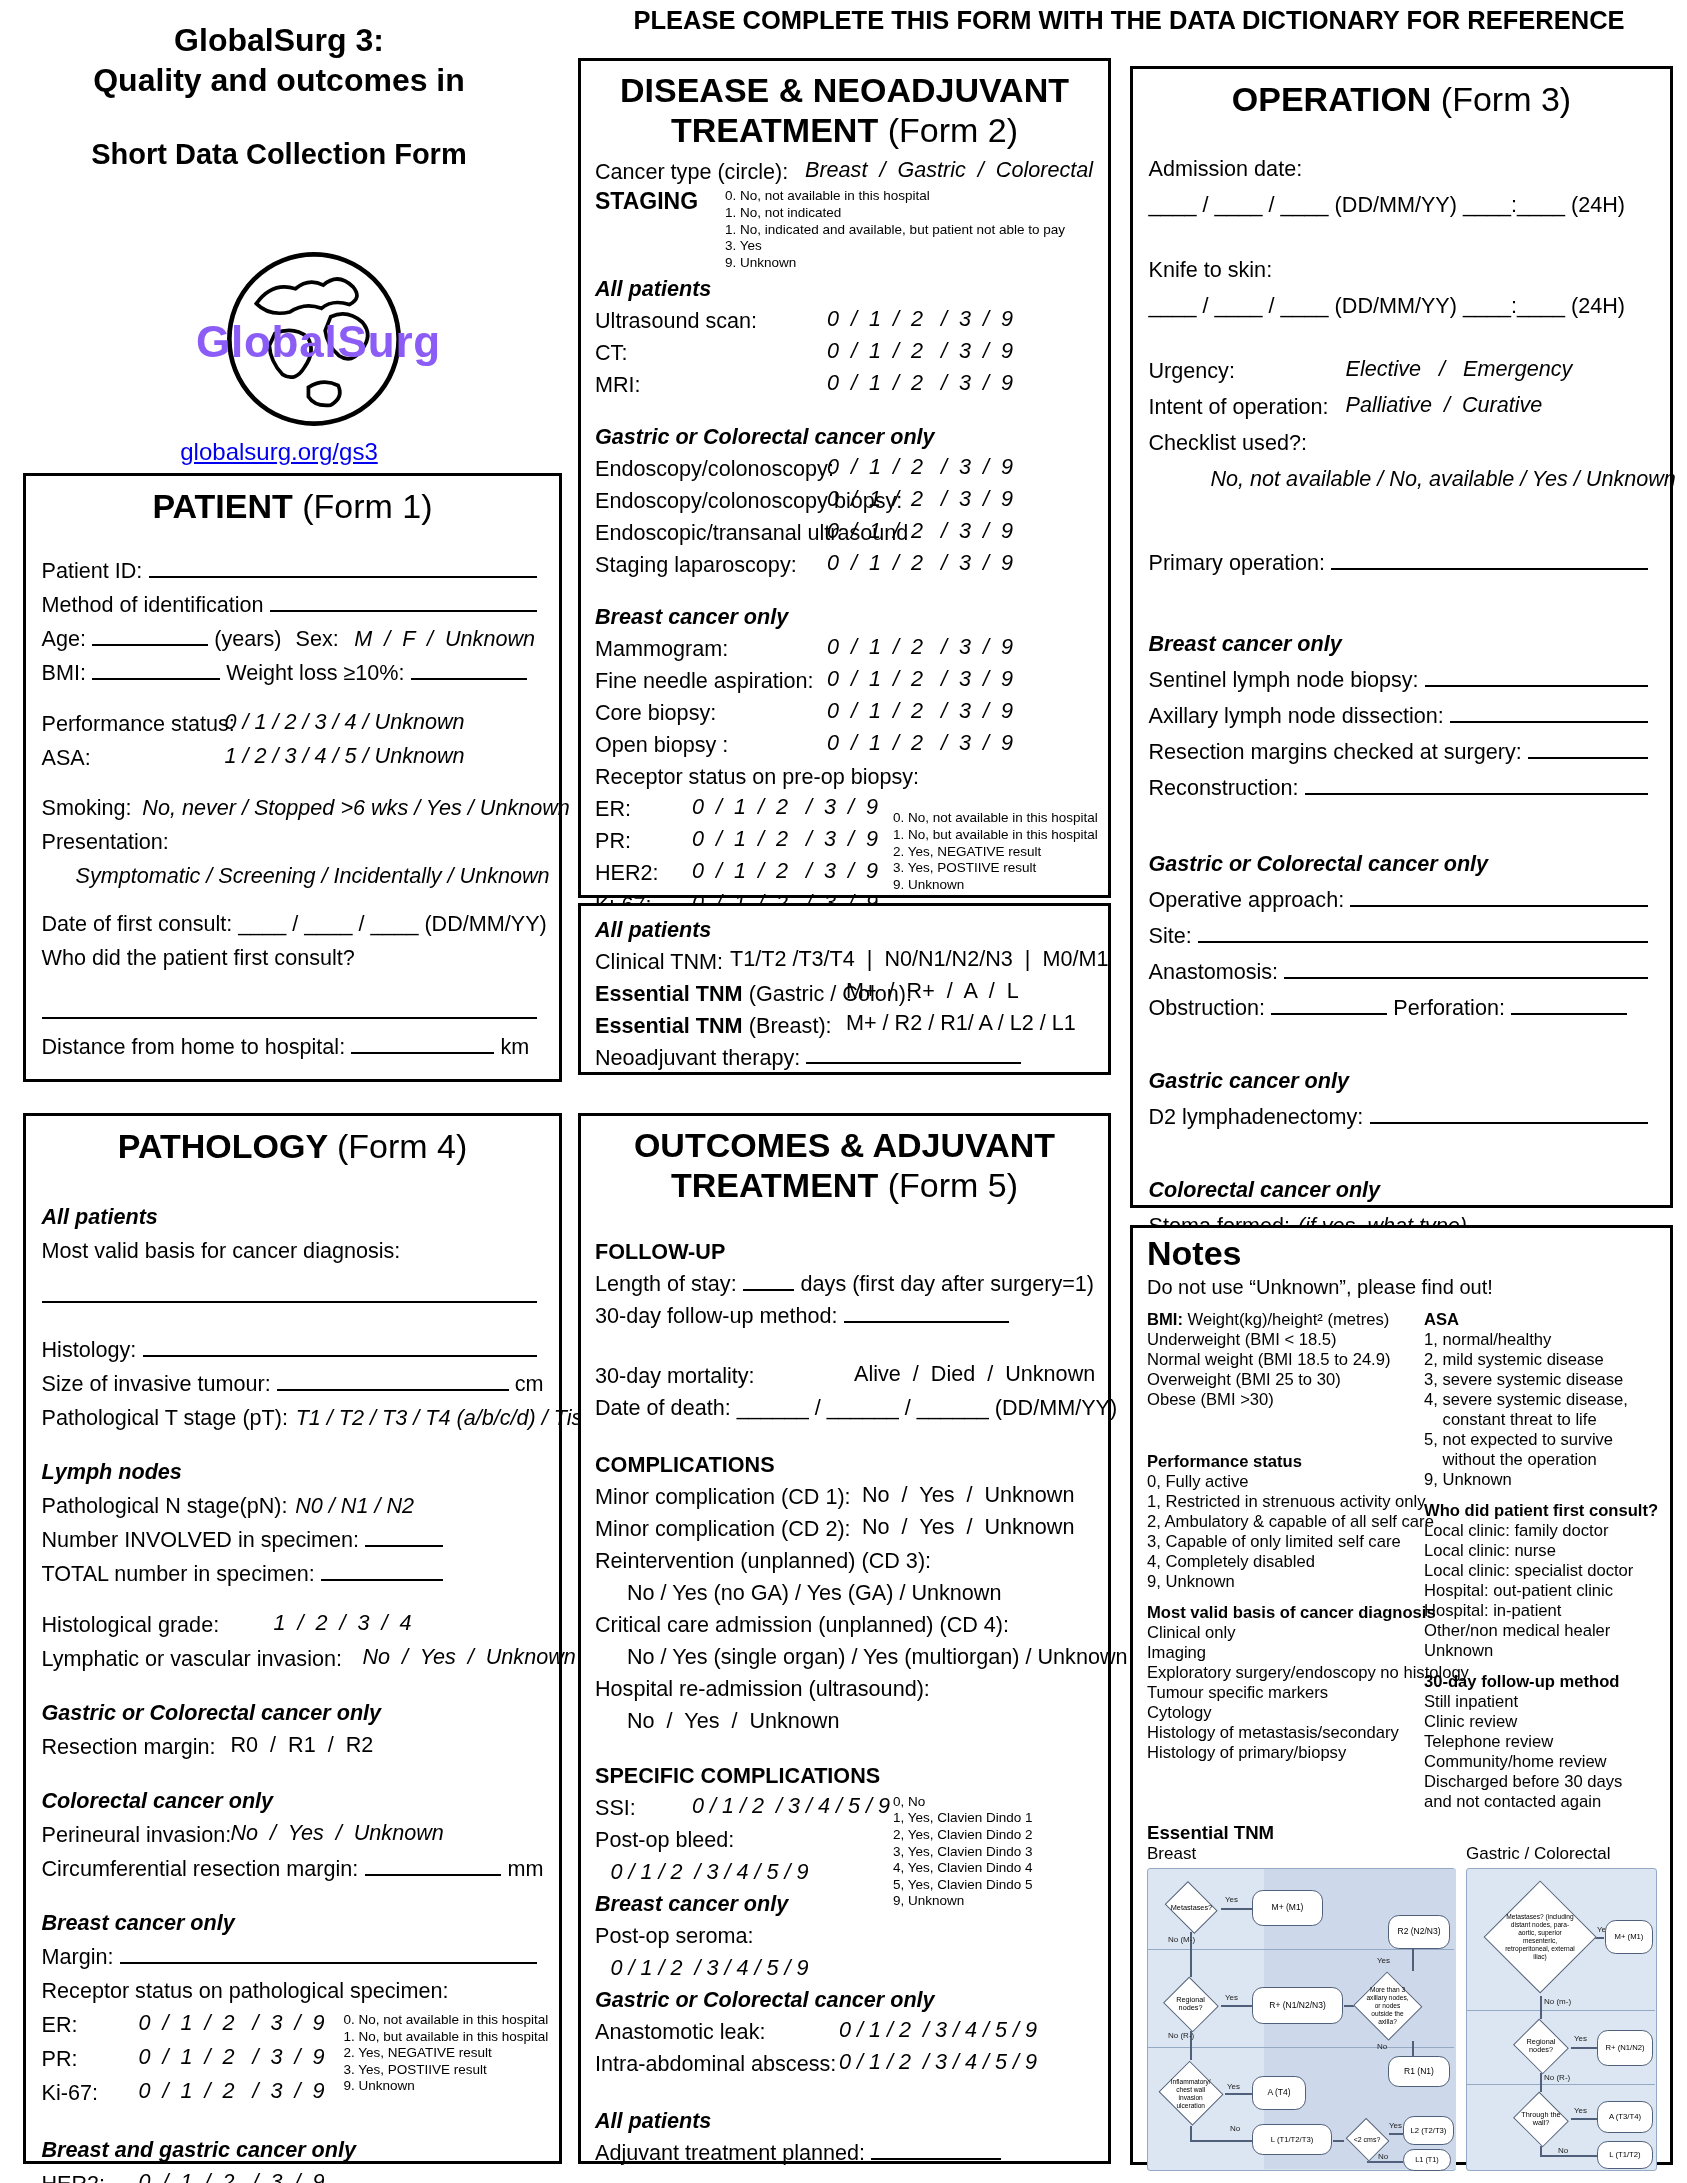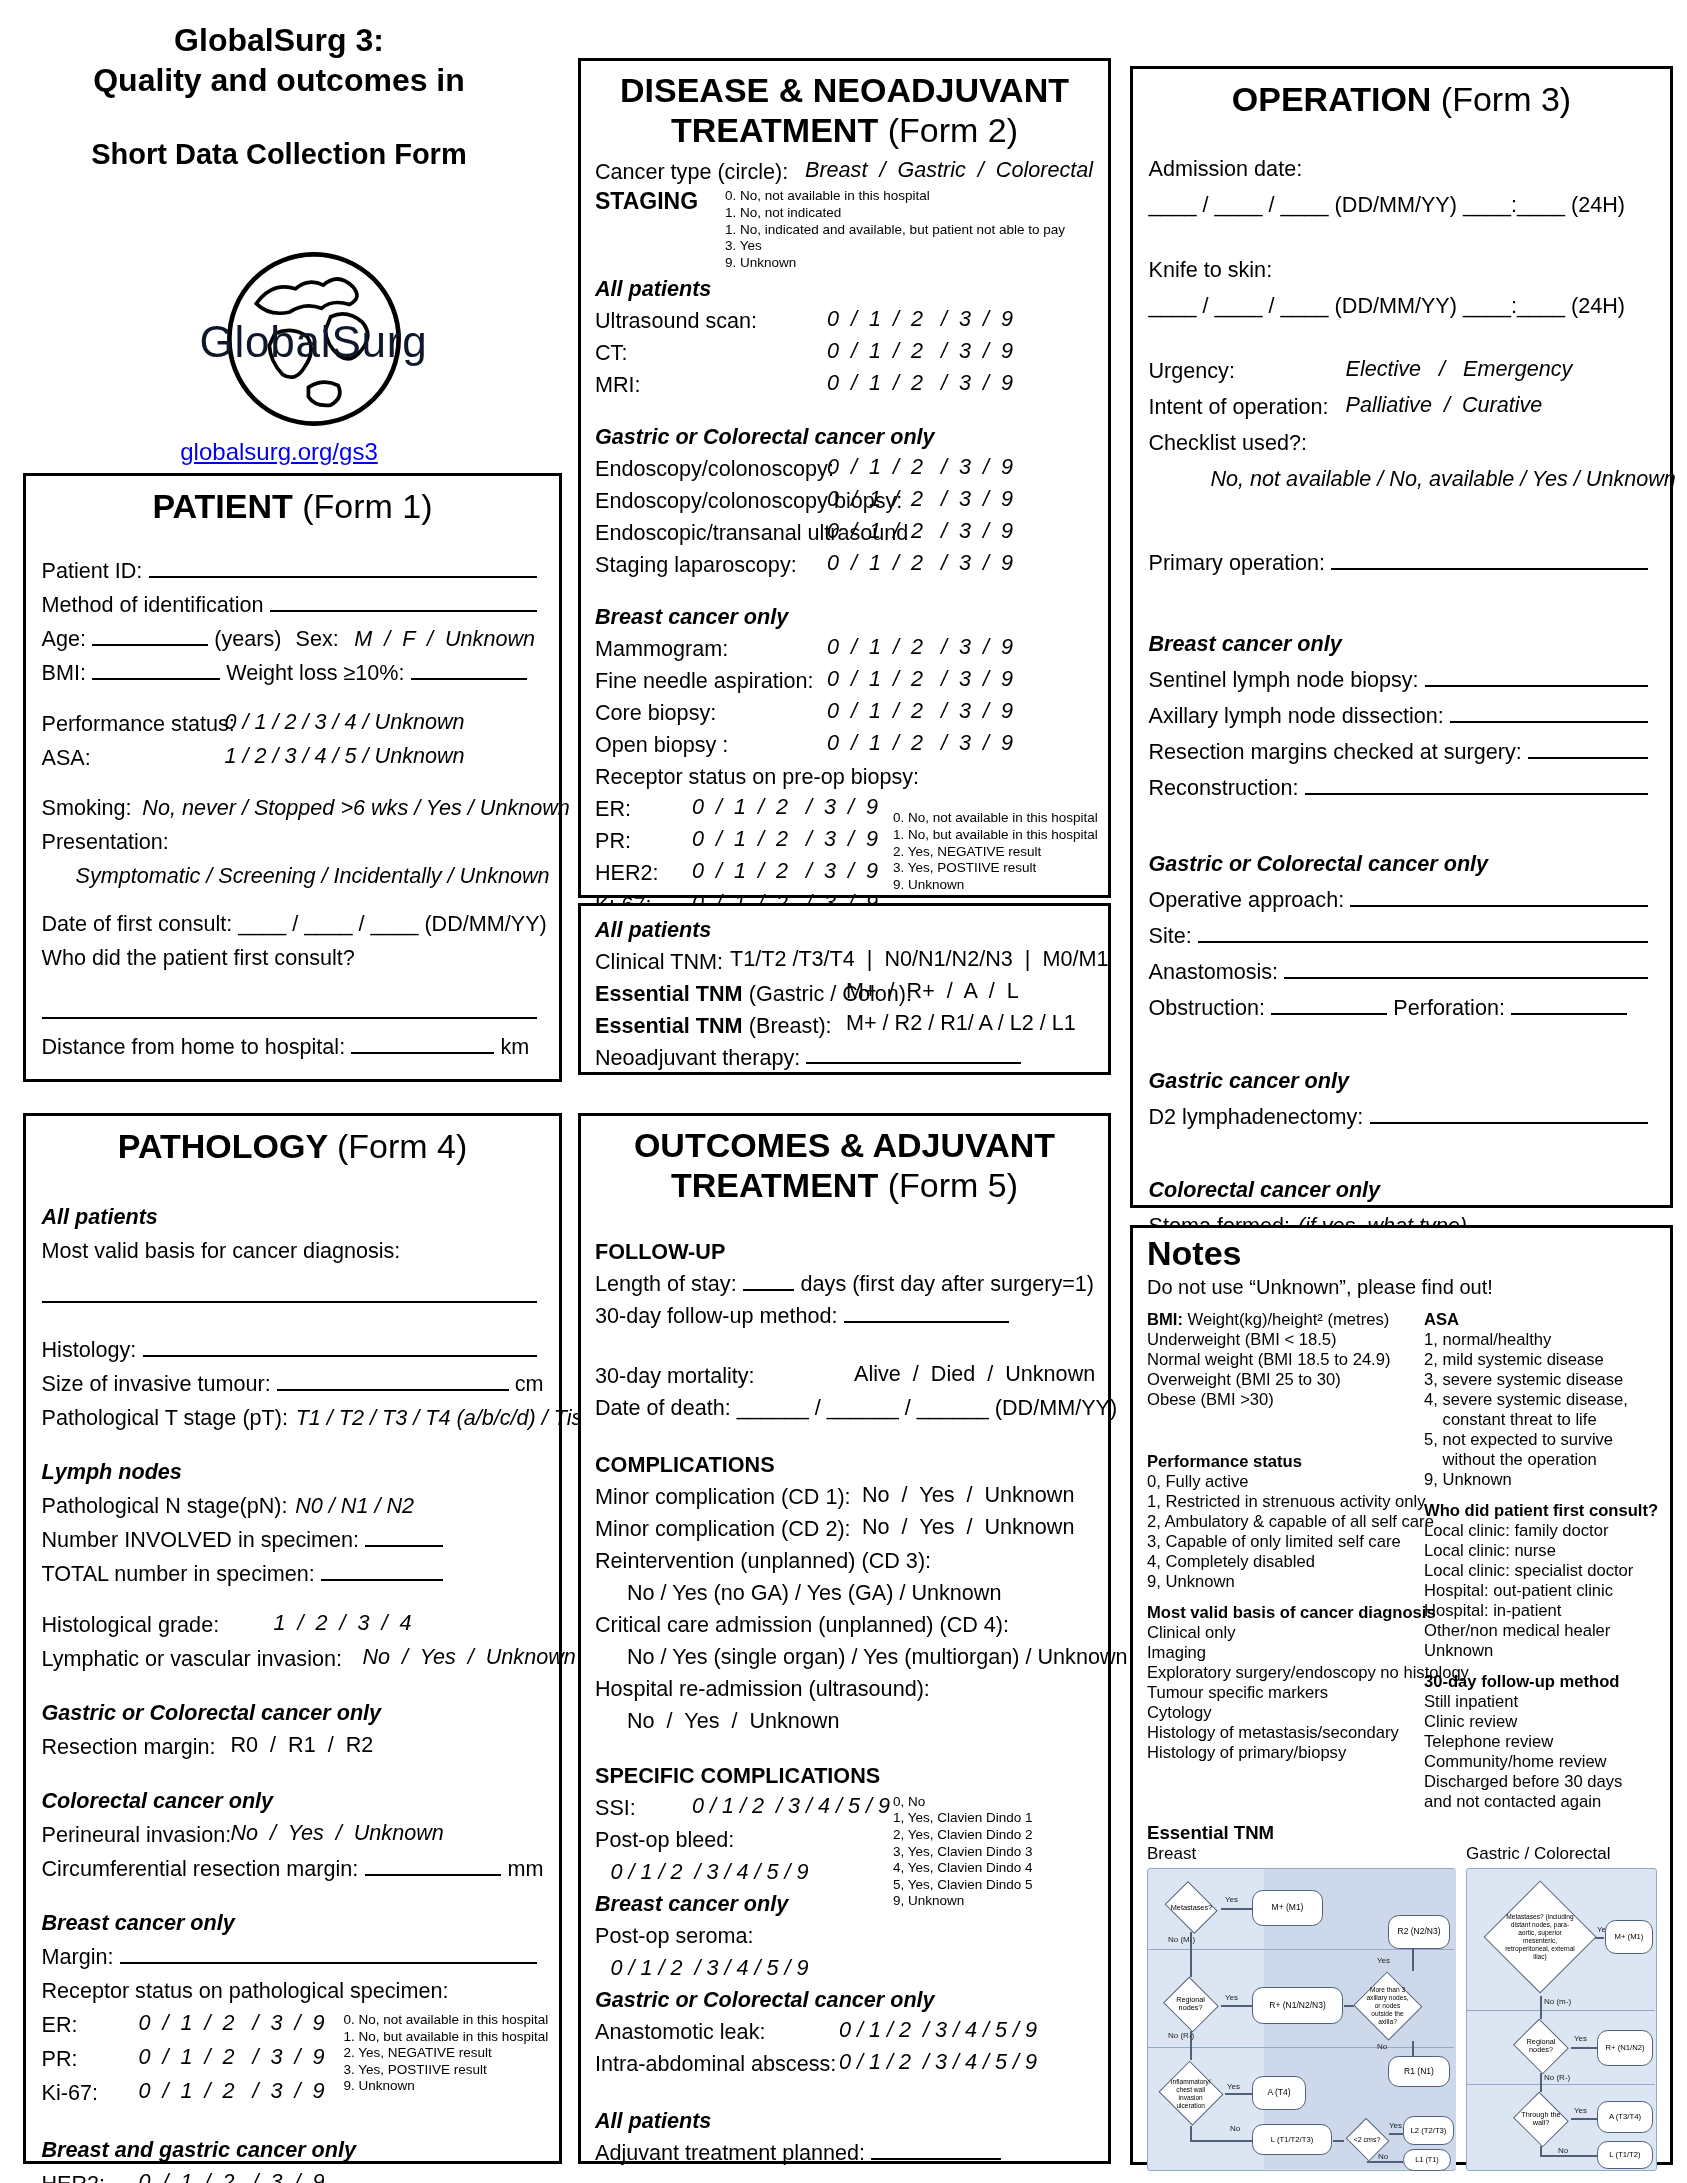--- a/index.html
+++ b/index.html
@@ -16,21 +16,21 @@
   .optu{position:absolute;bottom:2.3px;white-space:pre;}
   .fill{flex:1 1 auto;border-bottom:2.3px solid #000;height:1.5px;margin:0 6.2px 6.2px 6.2px;min-width:23px;}
   .wl{display:inline-block;border-bottom:2.3px solid #000;height:1.5px;margin:0 6.2px 6.2px 6.2px;align-self:flex-end;}
   .note{position:absolute;font-size:13.5px;line-height:16.6px;white-space:nowrap;font-style:normal;}
   .sm{font-size:13.5px;line-height:16.6px;}
   .banner{position:absolute;left:584px;top:6.2px;width:1090px;text-align:center;font-size:25.5px;font-weight:bold;}
   .hdr{position:absolute;left:43px;top:20px;width:472px;text-align:center;font-weight:bold;font-size:32px;line-height:40px;}
   .hdr .sub{margin-top:34px;font-size:29px;}
   .logo{position:absolute;left:186px;top:246px;width:255px;height:189px;}
   .logo svg{position:absolute;left:35px;top:0;}
-  .logotext{position:absolute;left:0;top:71px;width:255px;text-align:center;font-size:44px;font-weight:normal;color:#0f172a;letter-spacing:0.8px;}
+  .logotext{position:absolute;left:0;top:71px;width:255px;text-align:right;font-size:44px;font-weight:bold;color:#8b5cf6;letter-spacing:0.8px;}
   .link{position:absolute;left:43px;top:438px;width:472px;text-align:center;font-size:24px;color:#0000EE;text-decoration:underline;}
   
   .ncol{position:absolute;font-size:16.6px;line-height:20px;}
   .nl{white-space:nowrap;}
   .nb{font-weight:bold;}
   .ind{padding-left:18.6px;}
   .gap14{height:10.8px;} .gap18{height:14px;}
   
   .panel{position:absolute;background:#dce6f2;border:1.5px solid #93a9c4;border-radius:3.1px;box-sizing:border-box;}
   .shade{position:absolute;background:#cdd9ea;}
@@ -40,20 +40,21 @@
   .dia{position:absolute;display:flex;align-items:center;justify-content:center;text-align:center;font-size:7.3px;line-height:8px;z-index:2;}
   .dia::before{content:"";position:absolute;inset:16%;background:#fff;border:1.2px solid #51607a;transform:rotate(45deg);z-index:0;}
   .dia>span{position:relative;z-index:1;width:64%;}
   .el{position:absolute;font-size:8px;color:#222;z-index:2;}
 </style>
 </head>
 <body>
 
 <div id="page">
 
+  <div class="banner">PLEASE COMPLETE THIS FORM WITH THE DATA DICTIONARY FOR REFERENCE</div>
 
   <div class="hdr">
     <div>GlobalSurg 3:</div>
     <div>Quality and outcomes in</div>
     <div class="sub">Short Data Collection Form</div>
   </div>
 
   <div class="logo">
     <svg width="186" height="186" viewBox="0 0 200 200">
       <circle cx="100" cy="100" r="91" fill="none" stroke="#000" stroke-width="5"></circle>

